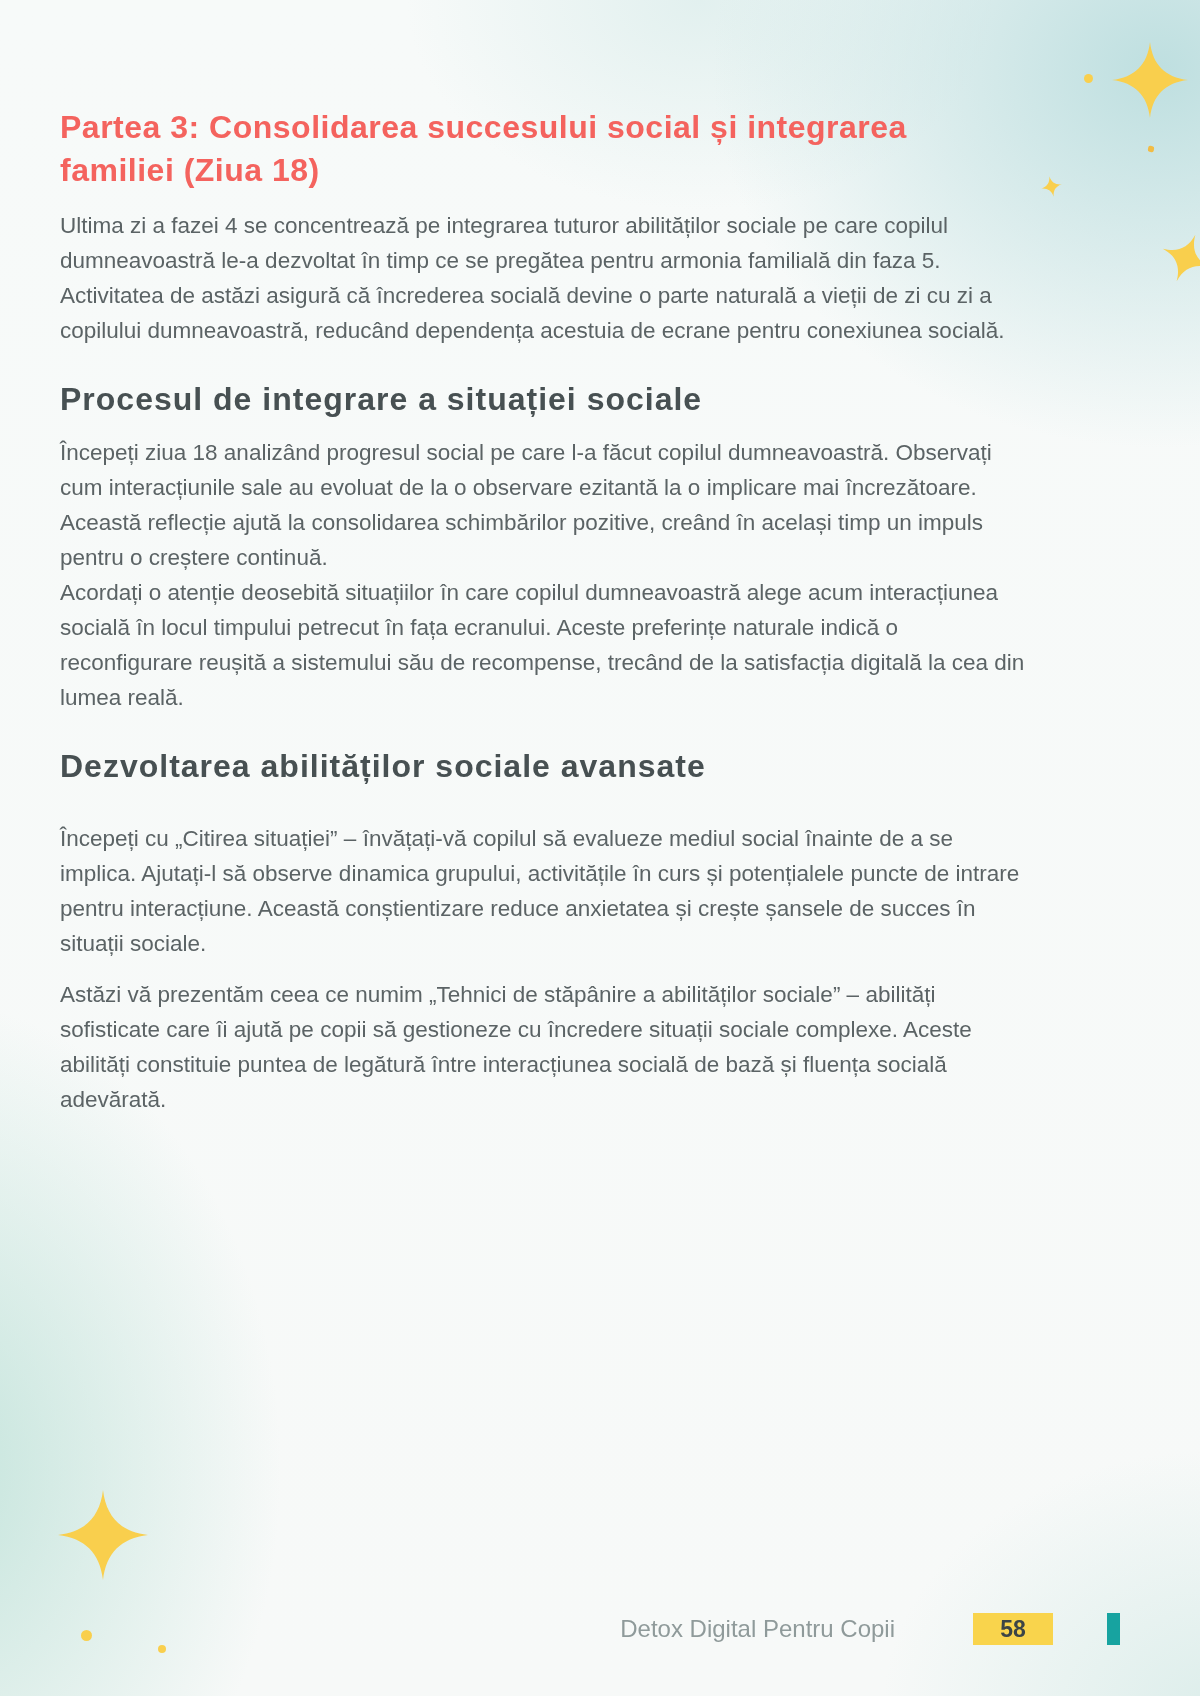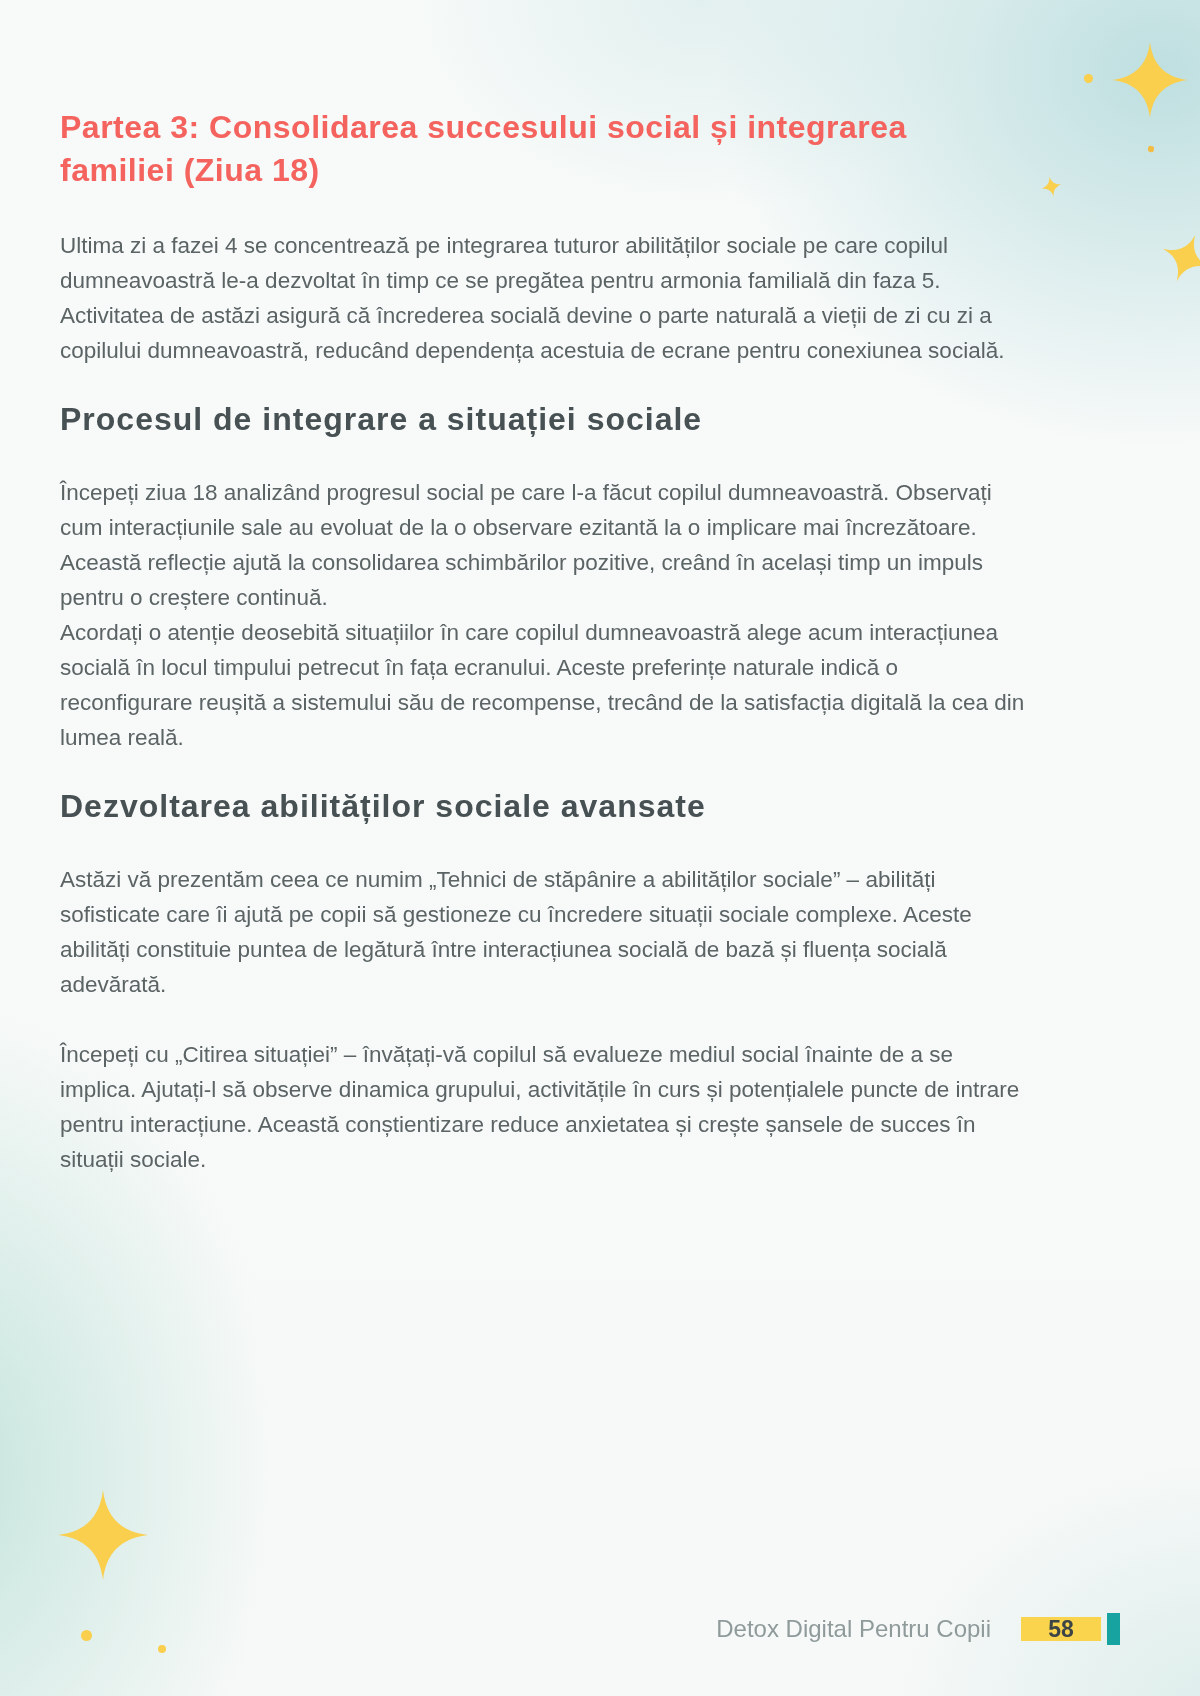--- a/index.html
+++ b/index.html
@@ -42,36 +42,37 @@
     font-weight:bold;
     letter-spacing:1px;
     color:#475052;
   }
   p.body-par{
     margin:0;
     font-size:22.5px;
     line-height:35px;
     color:#5b6365;
   }
-  p.body-par.first{ margin-top:36px; }
+  p.body-par.first{ margin-top:16px; }
   p.body-par.gap{ margin-top:35px; }
   .footer{
     position:absolute;
     top:1613px;
     right:80px;
     display:flex;
     align-items:center;
+    gap:48px;
   }
   .footer-title{
     font-size:24px;
     color:#8f9a9a;
     margin-right:30px;
   }
   .page-badge{
-    width:80px; height:24px;
+    width:80px; height:32px;
     background:#f9d44c;
     display:flex; align-items:center; justify-content:center;
     font-size:23px;
     font-weight:bold;
     color:#3c4446;
   }
   .teal-bar{
     width:13px; height:32px;
     background:#17a3a0;
     margin-left:6px;
@@ -126,22 +127,22 @@
     </section>
 
     <section>
       <h2 class="section-title">Procesul de integrare a situației sociale</h2>
       <p class="body-par first">Începeți ziua 18 analizând progresul social pe care l-a făcut copilul dumneavoastră. Observați cum interacțiunile sale au evoluat de la o observare ezitantă la o implicare mai încrezătoare. Această reflecție ajută la consolidarea schimbărilor pozitive, creând în același timp un impuls pentru o creștere continuă.</p>
       <p class="body-par">Acordați o atenție deosebită situațiilor în care copilul dumneavoastră alege acum interacțiunea socială în locul timpului petrecut în fața ecranului. Aceste preferințe naturale indică o reconfigurare reușită a sistemului său de recompense, trecând de la satisfacția digitală la cea din lumea reală.</p>
     </section>
 
     <section>
       <h2 class="section-title">Dezvoltarea abilităților sociale avansate</h2>
+      <p class="body-par gap">Începeți cu „Citirea situației” – învățați-vă copilul să evalueze mediul social înainte de a se implica. Ajutați-l să observe dinamica grupului, activitățile în curs și potențialele puncte de intrare pentru interacțiune. Această conștientizare reduce anxietatea și crește șansele de succes în situații sociale.</p>
       <p class="body-par first">Astăzi vă prezentăm ceea ce numim „Tehnici de stăpânire a abilităților sociale” – abilități sofisticate care îi ajută pe copii să gestioneze cu încredere situații sociale complexe. Aceste abilități constituie puntea de legătură între interacțiunea socială de bază și fluența socială adevărată.</p>
-      <p class="body-par gap">Începeți cu „Citirea situației” – învățați-vă copilul să evalueze mediul social înainte de a se implica. Ajutați-l să observe dinamica grupului, activitățile în curs și potențialele puncte de intrare pentru interacțiune. Această conștientizare reduce anxietatea și crește șansele de succes în situații sociale.</p>
     </section>
   </div>
 
   <div class="footer">
     <span class="footer-title">Detox Digital Pentru Copii</span>
     <span class="page-badge">58</span>
     <span class="teal-bar"></span>
   </div>
 
 </div>

